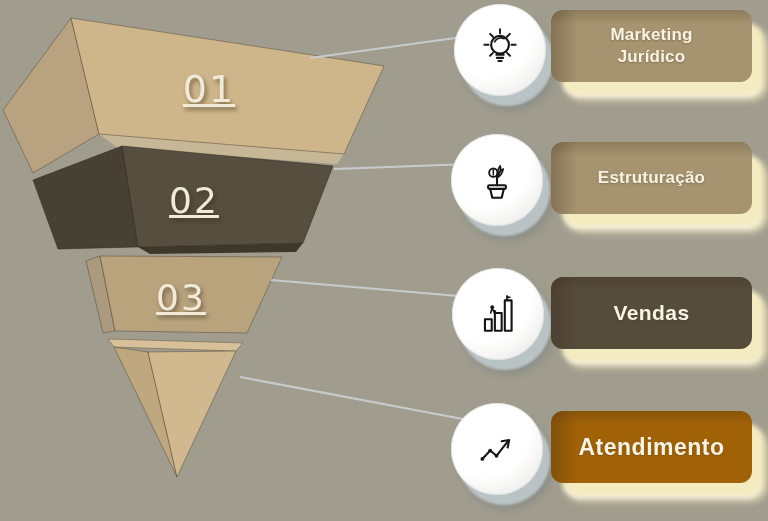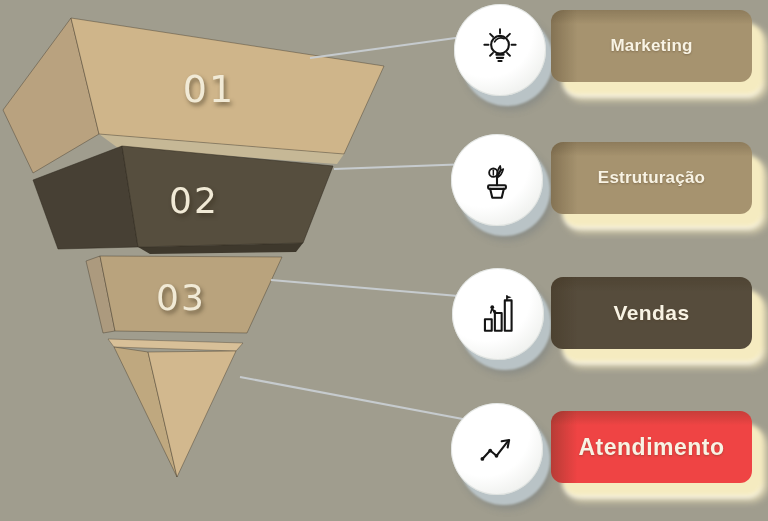--- a/index.html
+++ b/index.html
@@ -4,21 +4,21 @@
 <style>
   html,body{margin:0;padding:0;}
   body{width:768px;height:521px;overflow:hidden;font-family:"Liberation Sans",sans-serif;}
   .stage{position:relative;width:768px;height:521px;background:#a09d8e;}
 
   svg.funnel{position:absolute;left:0;top:0;pointer-events:none;}
 
   
   .num{position:absolute;width:84px;text-align:center;font-family:"DejaVu Sans",sans-serif;
        font-weight:400;color:#f1ead6;letter-spacing:2px;
-       text-shadow:2px 3px 4px rgba(55,45,28,0.55);}
+       text-shadow:2px 3px 4px rgba(55,45,28,0.55);text-decoration:underline;}
   .n1{left:167px;top:67px;font-size:38px;}
   .n2{left:152px;top:180px;font-size:36px;}
   .n3{left:139px;top:277px;font-size:36px;}
   .n4{left:139px;top:379px;font-size:35px;}
 
   
   .node{position:absolute;width:92px;height:92px;}
   .nd1{left:454px;top:4px;}
   .nd2{left:451px;top:134px;}
   .nd3{left:452px;top:268px;}
@@ -37,21 +37,21 @@
   .p1{top:10px;}.p2{top:142px;text-decoration:underline;}.p3{top:277px;}.p4{top:411px;}
   .glow{position:absolute;inset:0;border-radius:16px;background:#f5ebc0;
        transform:translate(11px,13px);filter:blur(2px);
        box-shadow:0 2px 0 rgba(255,255,255,0.9), 4px 5px 6px rgba(244,234,192,0.85);}
   .card{position:absolute;inset:0;border-radius:12px;display:flex;align-items:center;justify-content:center;}
   .card::before{content:"";position:absolute;inset:0;border-radius:inherit;
        background:linear-gradient(to right, rgba(55,42,22,0.30), rgba(55,42,22,0) 13%),
                   linear-gradient(to bottom, rgba(55,42,22,0.22), rgba(55,42,22,0) 20%);}
   .c1,.c2{background:#a6936f;}
   .c3{background:#564c3c;}
-  .c4{background:#ef4444;}
+  .c4{background:#a16207;}
   .t{position:relative;text-align:center;color:#f8f3e4;font-weight:bold;
      text-shadow:0 1px 2px rgba(80,60,35,0.4);}
   .t span{display:block;}
   .p1 .t,.p2 .t{font-size:17px;line-height:1.32;letter-spacing:0.2px;}
   .p3 .t{font-size:21px;letter-spacing:0.4px;}
   .p4 .t{font-size:23px;letter-spacing:0.5px;}
 
   .ic{stroke:#141414;stroke-width:2;fill:none;stroke-linecap:round;stroke-linejoin:round;}
 </style>
 </head>
@@ -139,20 +139,21 @@
         <path d="M26.5,14.6 L33.6,13.4 L32.2,20.5"></path>
       </svg>
     </span>
   </div>
 
   <div class="plate p1">
     <span class="glow"></span>
     <span class="card c1">
       <span class="t">
         <span>Marketing</span>
+        <span>Jurídico</span>
       </span>
     </span>
   </div>
 
   <div class="plate p2">
     <span class="glow"></span>
     <span class="card c2">
       <span class="t">
         <span>Estruturação</span>
       </span>

